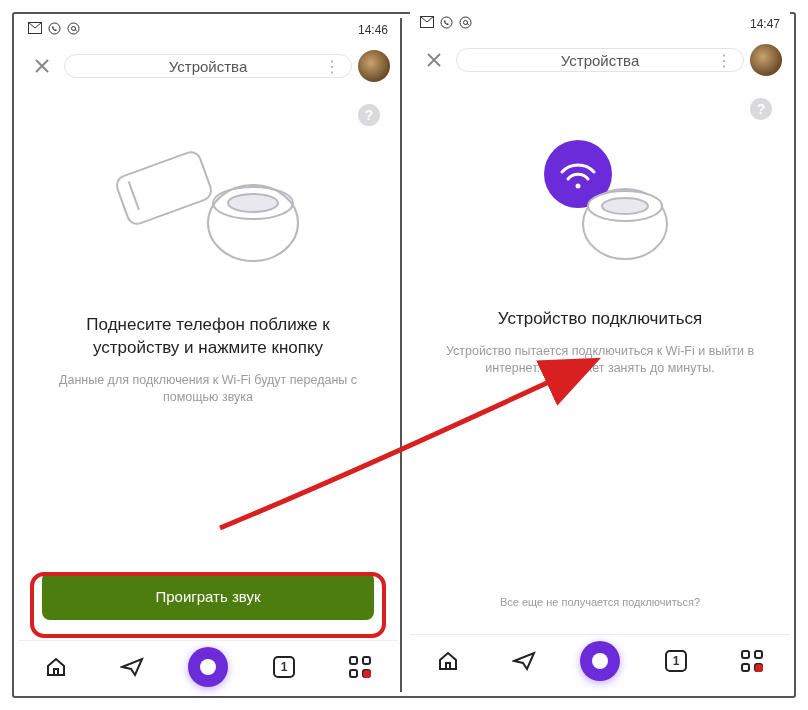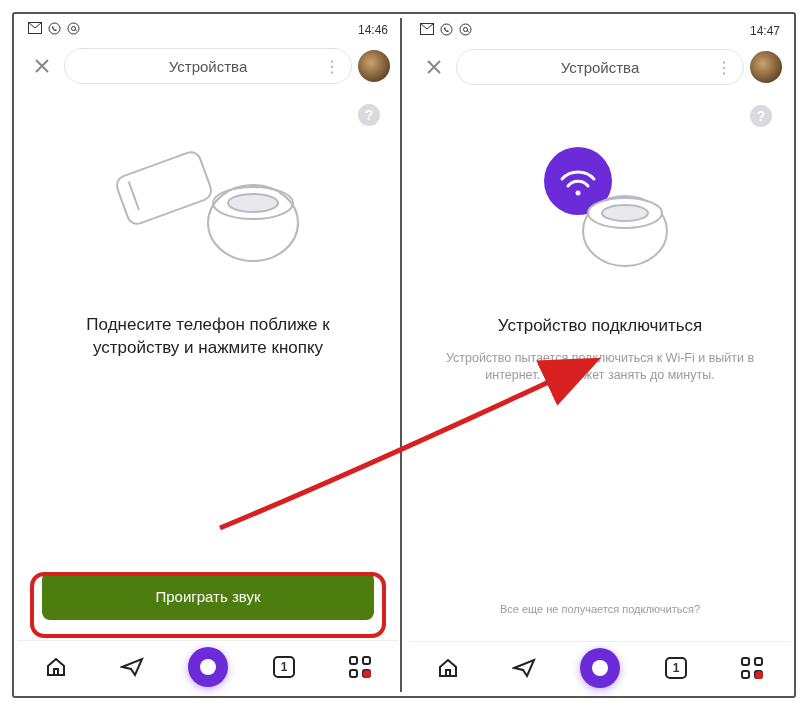--- a/index.html
+++ b/index.html
@@ -21,21 +21,21 @@
   }
   .phone {
     position: absolute;
     width: 380px;
     height: 674px;
     background: #fff;
     display: flex;
     flex-direction: column;
   }
   .phone-left { left: 18px; top: 18px; }
-  .phone-right { left: 410px; top: 19px; }
+  .phone-right { left: 410px; top: 12px; }
   .divider {
     position: absolute;
     left: 400px; top: 18px; width: 2px; height: 674px;
     background: #555;
   }
 
   
   .status-bar {
     height: 24px;
     display: flex;
@@ -57,21 +57,21 @@
   }
   .close-btn {
     width: 32px; height: 32px;
     display: flex; align-items: center; justify-content: center;
     color: #888;
     font-size: 22px;
     cursor: pointer;
   }
   .title-pill {
     flex: 1;
-    height: 36px;
+    height: 24px;
     border: 1px solid #e3e3e3;
     border-radius: 18px;
     display: flex;
     align-items: center;
     justify-content: center;
     position: relative;
     color: #555;
     font-size: 15px;
   }
   .dots {
@@ -260,20 +260,21 @@
           <line x1="35" y1="35" x2="35" y2="65" transform="rotate(-20 66 53)"></line>
         </g>
         <g stroke="#b8b8c0" stroke-width="2" fill="none">
           <ellipse cx="155" cy="88" rx="45" ry="38"></ellipse>
           <ellipse cx="155" cy="68" rx="40" ry="16"></ellipse>
           <ellipse cx="155" cy="68" rx="25" ry="9" fill="#e8e8ee"></ellipse>
         </g>
       </svg>
     </div>
     <div class="heading">Поднесите телефон поближе к устройству и нажмите кнопку</div>
+    <div class="subtext">Данные для подключения к Wi-Fi будут переданы с помощью звука</div>
     <div class="spacer"></div>
     <div class="primary-btn">
       <span>Проиграть звук</span>
     </div>
   </div>
 
   <div class="bottom-nav">
     <div class="nav-item">
       <svg width="22" height="22" viewBox="0 0 22 22" fill="none" stroke="#222" stroke-width="2">
           <path d="M3 10 L11 3 L19 10 V19 H3 Z"></path>

